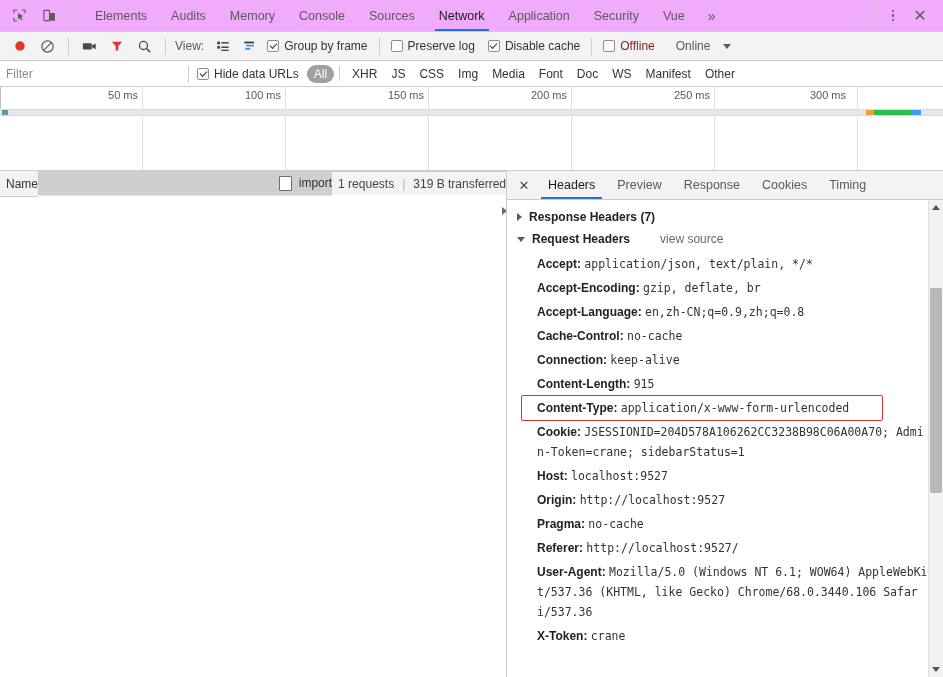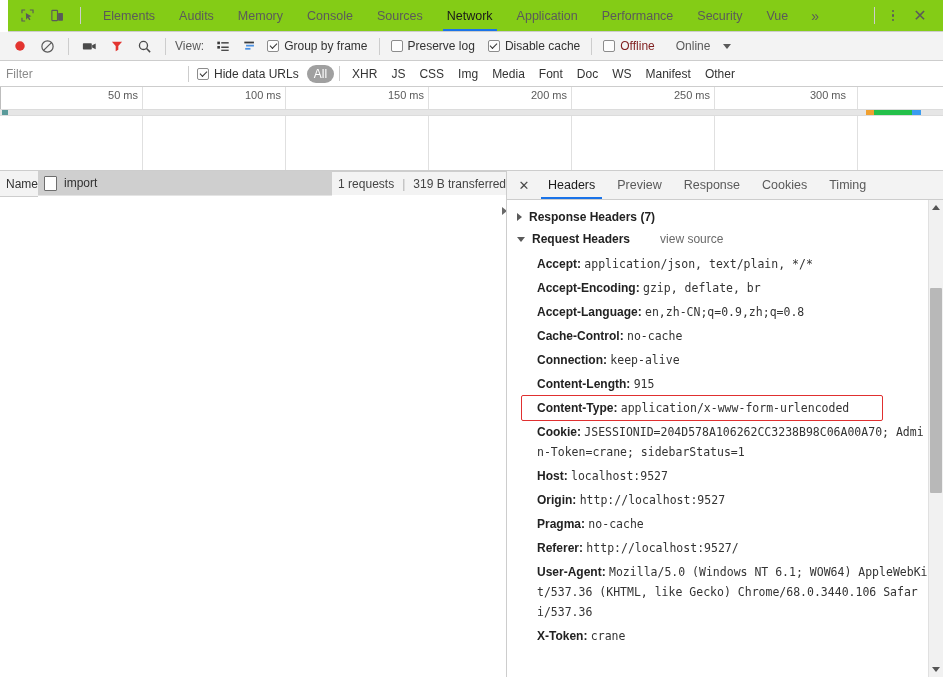--- a/index.html
+++ b/index.html
@@ -18,23 +18,23 @@
   #app {
     position: relative;
     width: 943px; height: 677px;
     display: flex; flex-direction: column;
     background: #ffffff;
   }
 
   
   .devtools-tabbar {
     height: 32px; min-height: 32px;
-    background: #84cc16;
+    background: #f0abfc;
     border-bottom: 1px solid #cdcdcd;
-    display: flex; align-items: stretch; margin-left: 8px;
+    display: flex; align-items: stretch;
   }
   .tb-icons {
     display: flex; align-items: center;
     padding: 0 6px 0 8px;
     gap: 8px;
   }
   .tb-icon {
     width: 22px; height: 22px;
     display: flex; align-items: center; justify-content: center;
     cursor: pointer;
@@ -223,21 +223,21 @@
   .req-rows { flex:1; overflow:hidden; background:#fff; }
   .req-row {
     height:25px;
     display:flex; align-items:center;
     padding-left:6px;
     gap:7px;
     border-bottom:1px solid #e4e4e4;
     cursor:pointer;
     font-size:12px;
   }
-  .req-row.selected { background:#cfcfcf; }
+  .req-row.selected { background:#cfcfcf;justify-content:flex-end; }
   .row-doc-icon {
     width:13px; height:15px;
     background:#ffffff;
     border:1px solid #6e6e6e;
     border-radius:1px;
     flex:none;
   }
   .statusbar {
     height:24px; min-height:24px;
     background:#f3f3f3;
@@ -415,23 +415,20 @@
           <span>Console</span>
         </div>
       <div class="tab">
           <span>Sources</span>
         </div>
       <div class="tab active">
           <span>Network</span>
         </div>
       <div class="tab">
           <span>Application</span>
-        </div>
-      <div class="tab">
-          <span>Performance</span>
         </div>
       <div class="tab">
           <span>Security</span>
         </div>
       <div class="tab">
           <span>Vue</span>
         </div>
       <div class="tab-more">»</div>
     </div>
 

